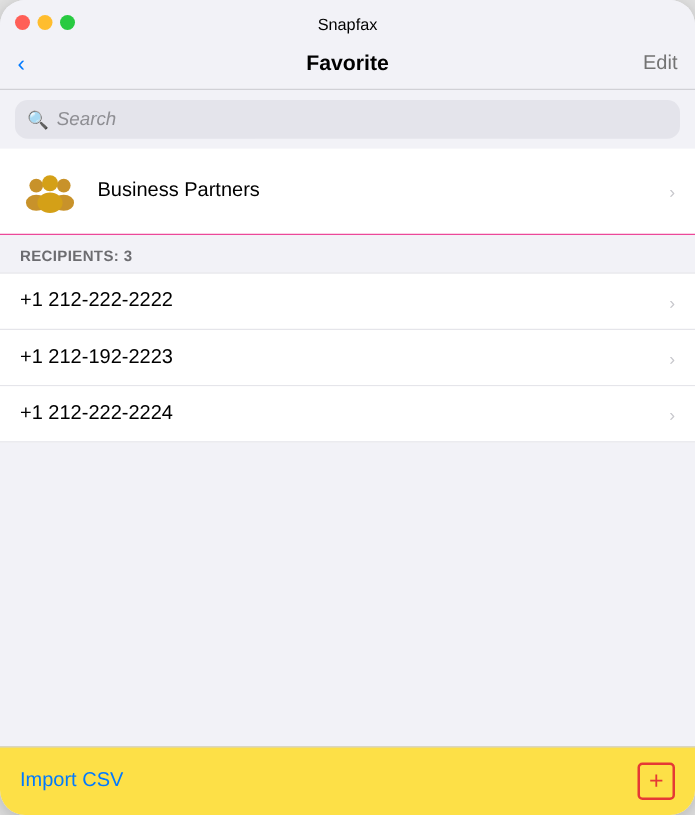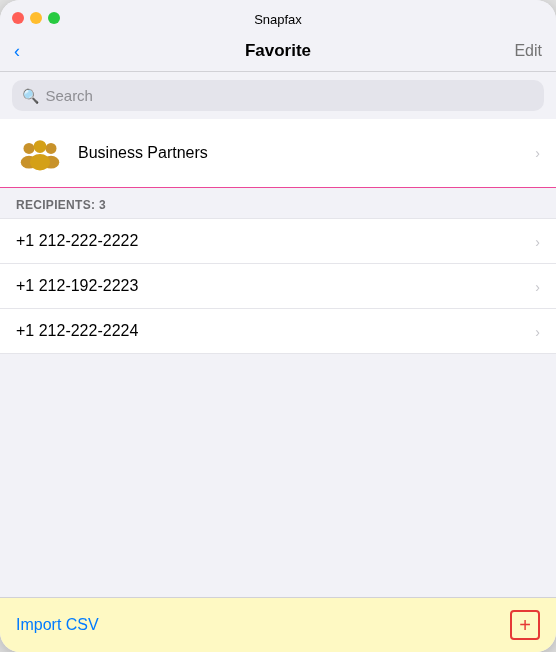--- a/index.html
+++ b/index.html
@@ -122,20 +122,21 @@
       font-size: 14px;
     }
 
     .search-input {
       border: none;
       background: transparent;
       font-size: 15px;
       color: #be185d;
       outline: none;
       width: 100%;
+      font-style: italic;
     }
 
     .search-input::placeholder {
       color: #8e8e93;
     }
 
     
     .list-section {
       background: #fff;
       margin: 0;
@@ -209,21 +210,21 @@
     }
 
     
     .empty-area {
       flex: 1;
       background: #f2f2f7;
     }
 
     
     .bottom-bar {
-      background: #fef9c3;
+      background: #fde047;
       border-top: 1px solid #d1d1d6;
       padding: 12px 16px;
       display: flex;
       align-items: center;
       justify-content: space-between;
     }
 
     .import-csv-btn {
       color: #007aff;
       font-size: 16px;

